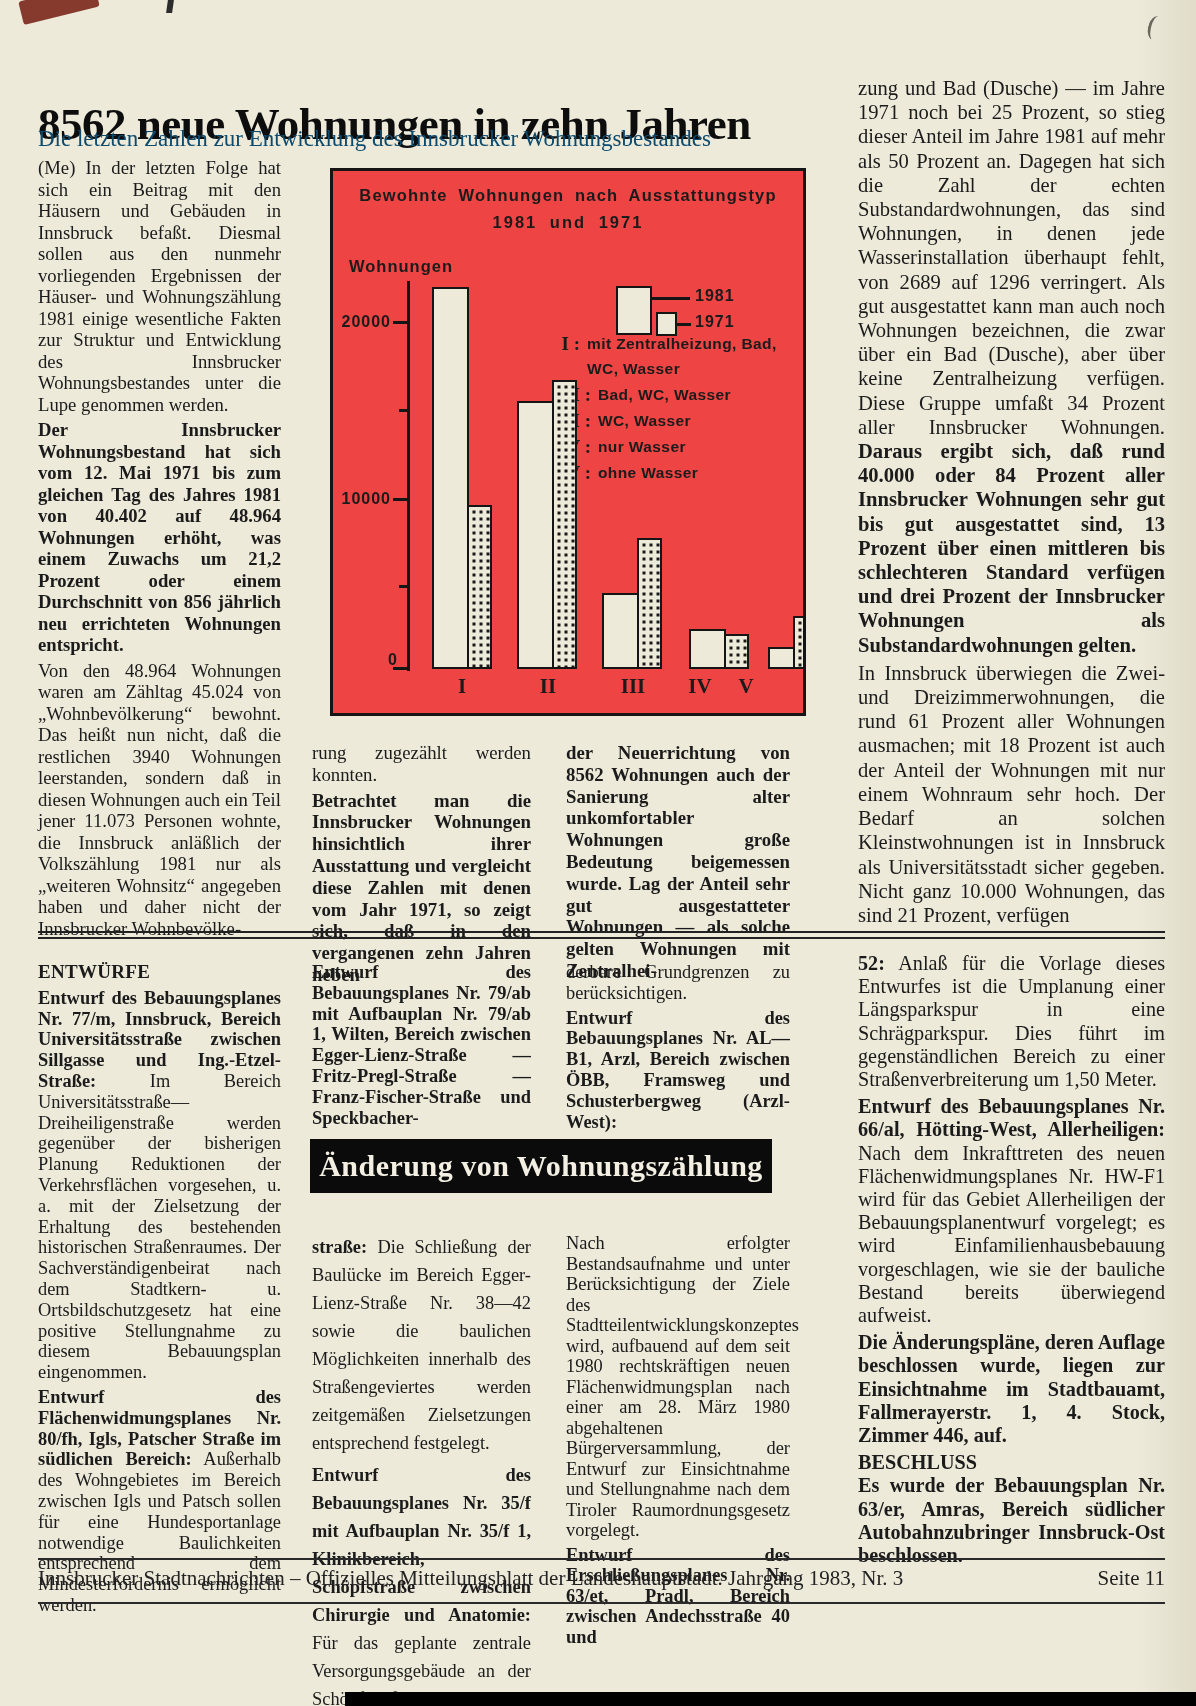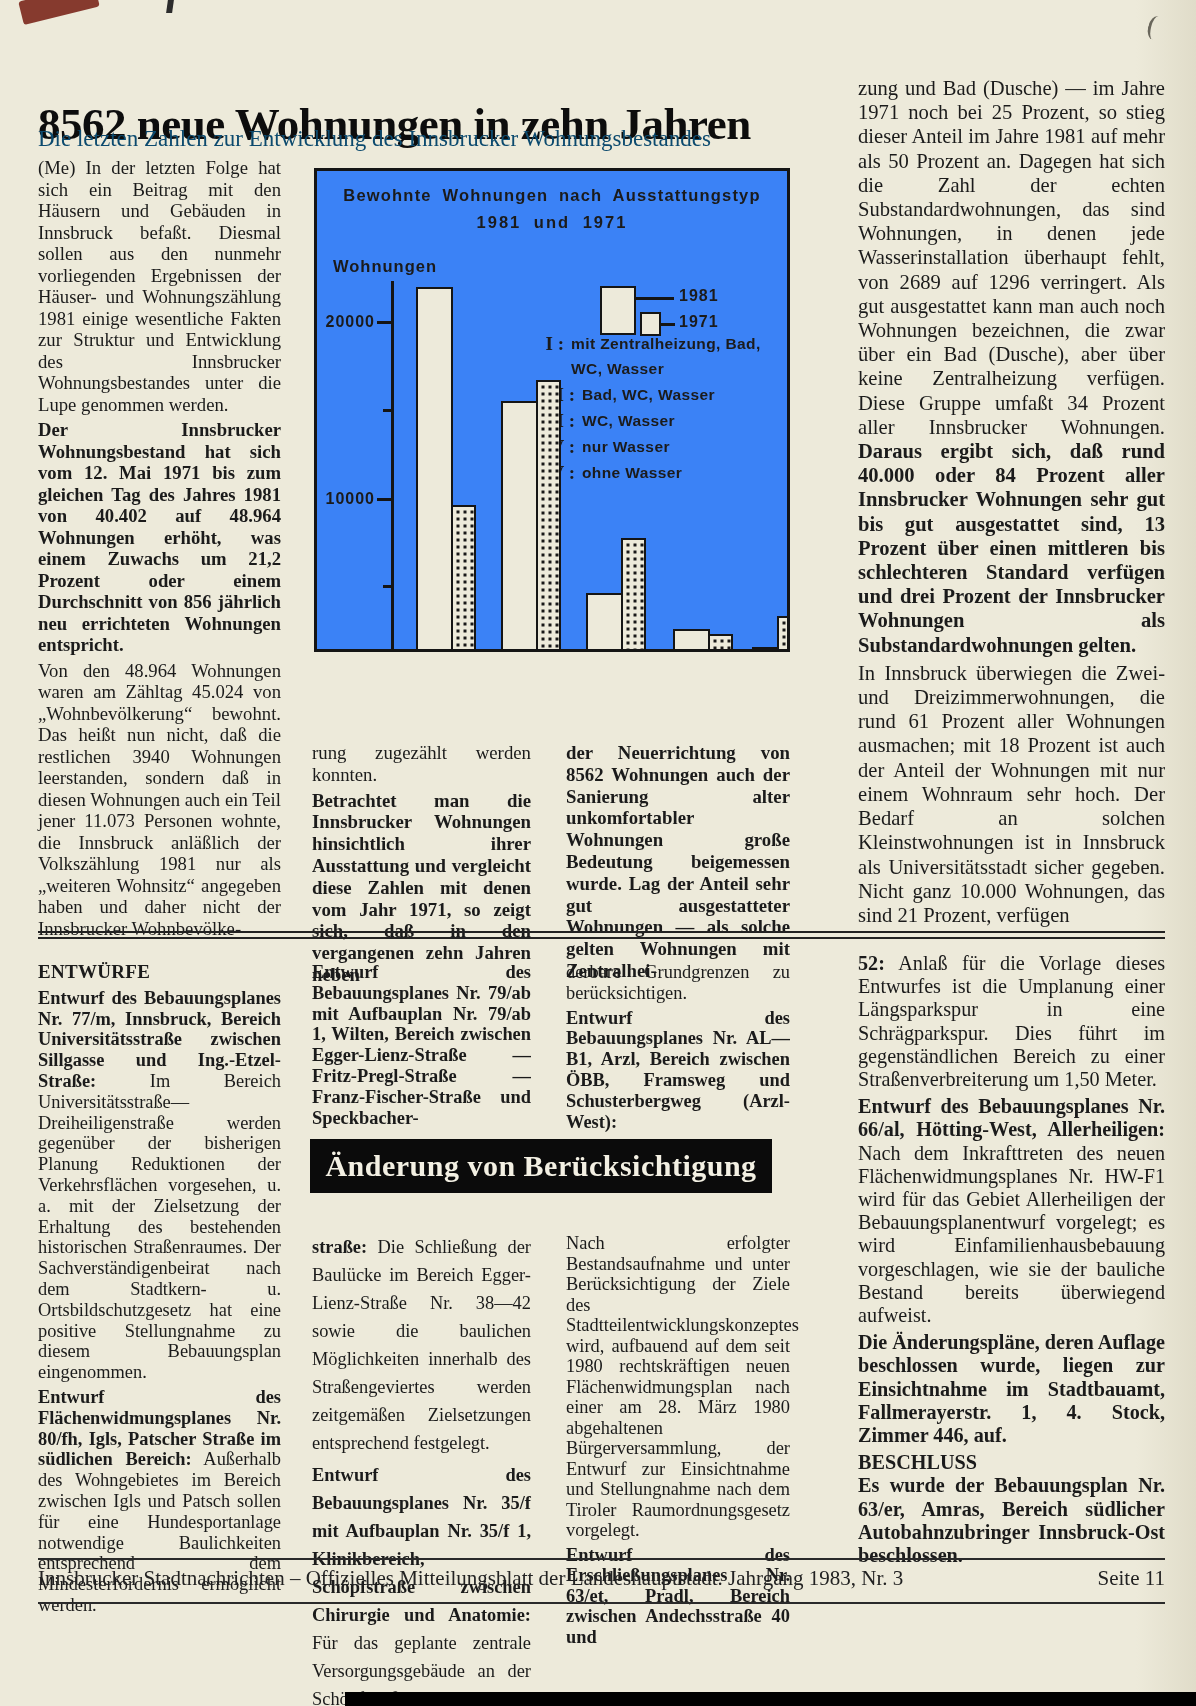--- a/index.html
+++ b/index.html
@@ -13,22 +13,22 @@
   
   .headline{left:38px;top:68px;width:800px;font-size:45px;font-weight:bold;color:#0d0d0d;
             font-family:"Liberation Serif",serif;letter-spacing:-.5px;white-space:nowrap;}
   .subtitle{left:38px;top:126px;width:780px;font-size:23px;color:#0c4a6e;}
   
   .colA{left:38px;top:157px;width:243px;font-size:18.7px;line-height:21.5px;}
   .colB{left:312px;top:742px;width:219px;font-size:18.8px;line-height:21.8px;}
   .colC{left:566px;top:742px;width:224px;font-size:18.8px;line-height:21.8px;}
   .colR{left:858px;top:76px;width:307px;font-size:20.6px;line-height:24.2px;}
   
-  .chart{left:314px;top:168px;width:476px;height:484px;border:3px solid #151515;
-         background:#3b82f6;box-sizing:border-box;font-family:"Liberation Sans",sans-serif;}
+  .chart{left:330px;top:168px;width:476px;height:548px;border:3px solid #151515;
+         background:#ef4444;box-sizing:border-box;font-family:"Liberation Sans",sans-serif;}
   .ctitle{left:0;top:15px;width:100%;text-align:center;font-weight:bold;font-size:16.5px;
           letter-spacing:1.2px;word-spacing:5px;}
   .csub{left:0;top:42px;width:100%;text-align:center;font-weight:bold;font-size:16.5px;
         letter-spacing:2px;word-spacing:6px;}
   .ylab{left:16px;top:86px;font-weight:bold;font-size:16.5px;letter-spacing:1px;}
   .plot{left:0;top:0;right:0;bottom:0;overflow:hidden;}
   .axis{left:74px;top:110px;width:3px;height:390px;background:#151515;}
   .tick{background:#151515;height:3px;}
   .tmaj{left:60px;width:16px;}
   .tmin{left:66px;width:10px;}
@@ -188,19 +188,19 @@
 </div>
 
 <div class="abs colS4 jus">
   <p><span class="b">52:</span> <span>Anlaß für die Vorlage dieses Entwurfes ist die Umplanung einer Längsparkspur in eine Schrägparkspur. Dies führt im gegenständlichen Bereich zu einer Straßenverbreiterung um 1,50 Meter.</span></p>
   <p><span class="b">Entwurf des Bebauungsplanes Nr. 66/al, Hötting-West, Allerheiligen:</span> <span>Nach dem Inkrafttreten des neuen Flächenwidmungsplanes Nr. HW-F1 wird für das Gebiet Allerheiligen der Bebauungsplanentwurf vorgelegt; es wird Einfamilienhausbebauung vorgeschlagen, wie sie der bauliche Bestand bereits überwiegend aufweist.</span></p>
   <p class="b">Die Änderungspläne, deren Auflage beschlossen wurde, liegen zur Einsichtnahme im Stadtbauamt, Fallmerayerstr. 1, 4. Stock, Zimmer 446, auf.</p>
   <p class="b" style="margin-bottom:0;">BESCHLUSS</p>
   <p class="b">Es wurde der Bebauungsplan Nr. 63/er, Amras, Bereich südlicher Autobahnzubringer Innsbruck-Ost beschlossen.</p>
 </div>
 
-<div class="abs banner">Änderung von Berücksichtigung</div>
+<div class="abs banner">Änderung von Wohnungszählung</div>
 
 <div class="abs f-rule" style="top:1558px"></div>
 <div class="abs f-left">Innsbrucker Stadtnachrichten – Offizielles Mitteilungsblatt der Landeshauptstadt. Jahrgang 1983, Nr. 3</div>
 <div class="abs f-right">Seite 11</div>
 <div class="abs f-rule" style="top:1602px"></div>
 <div class="abs bottom-bar"></div>
 
 </body></html>

